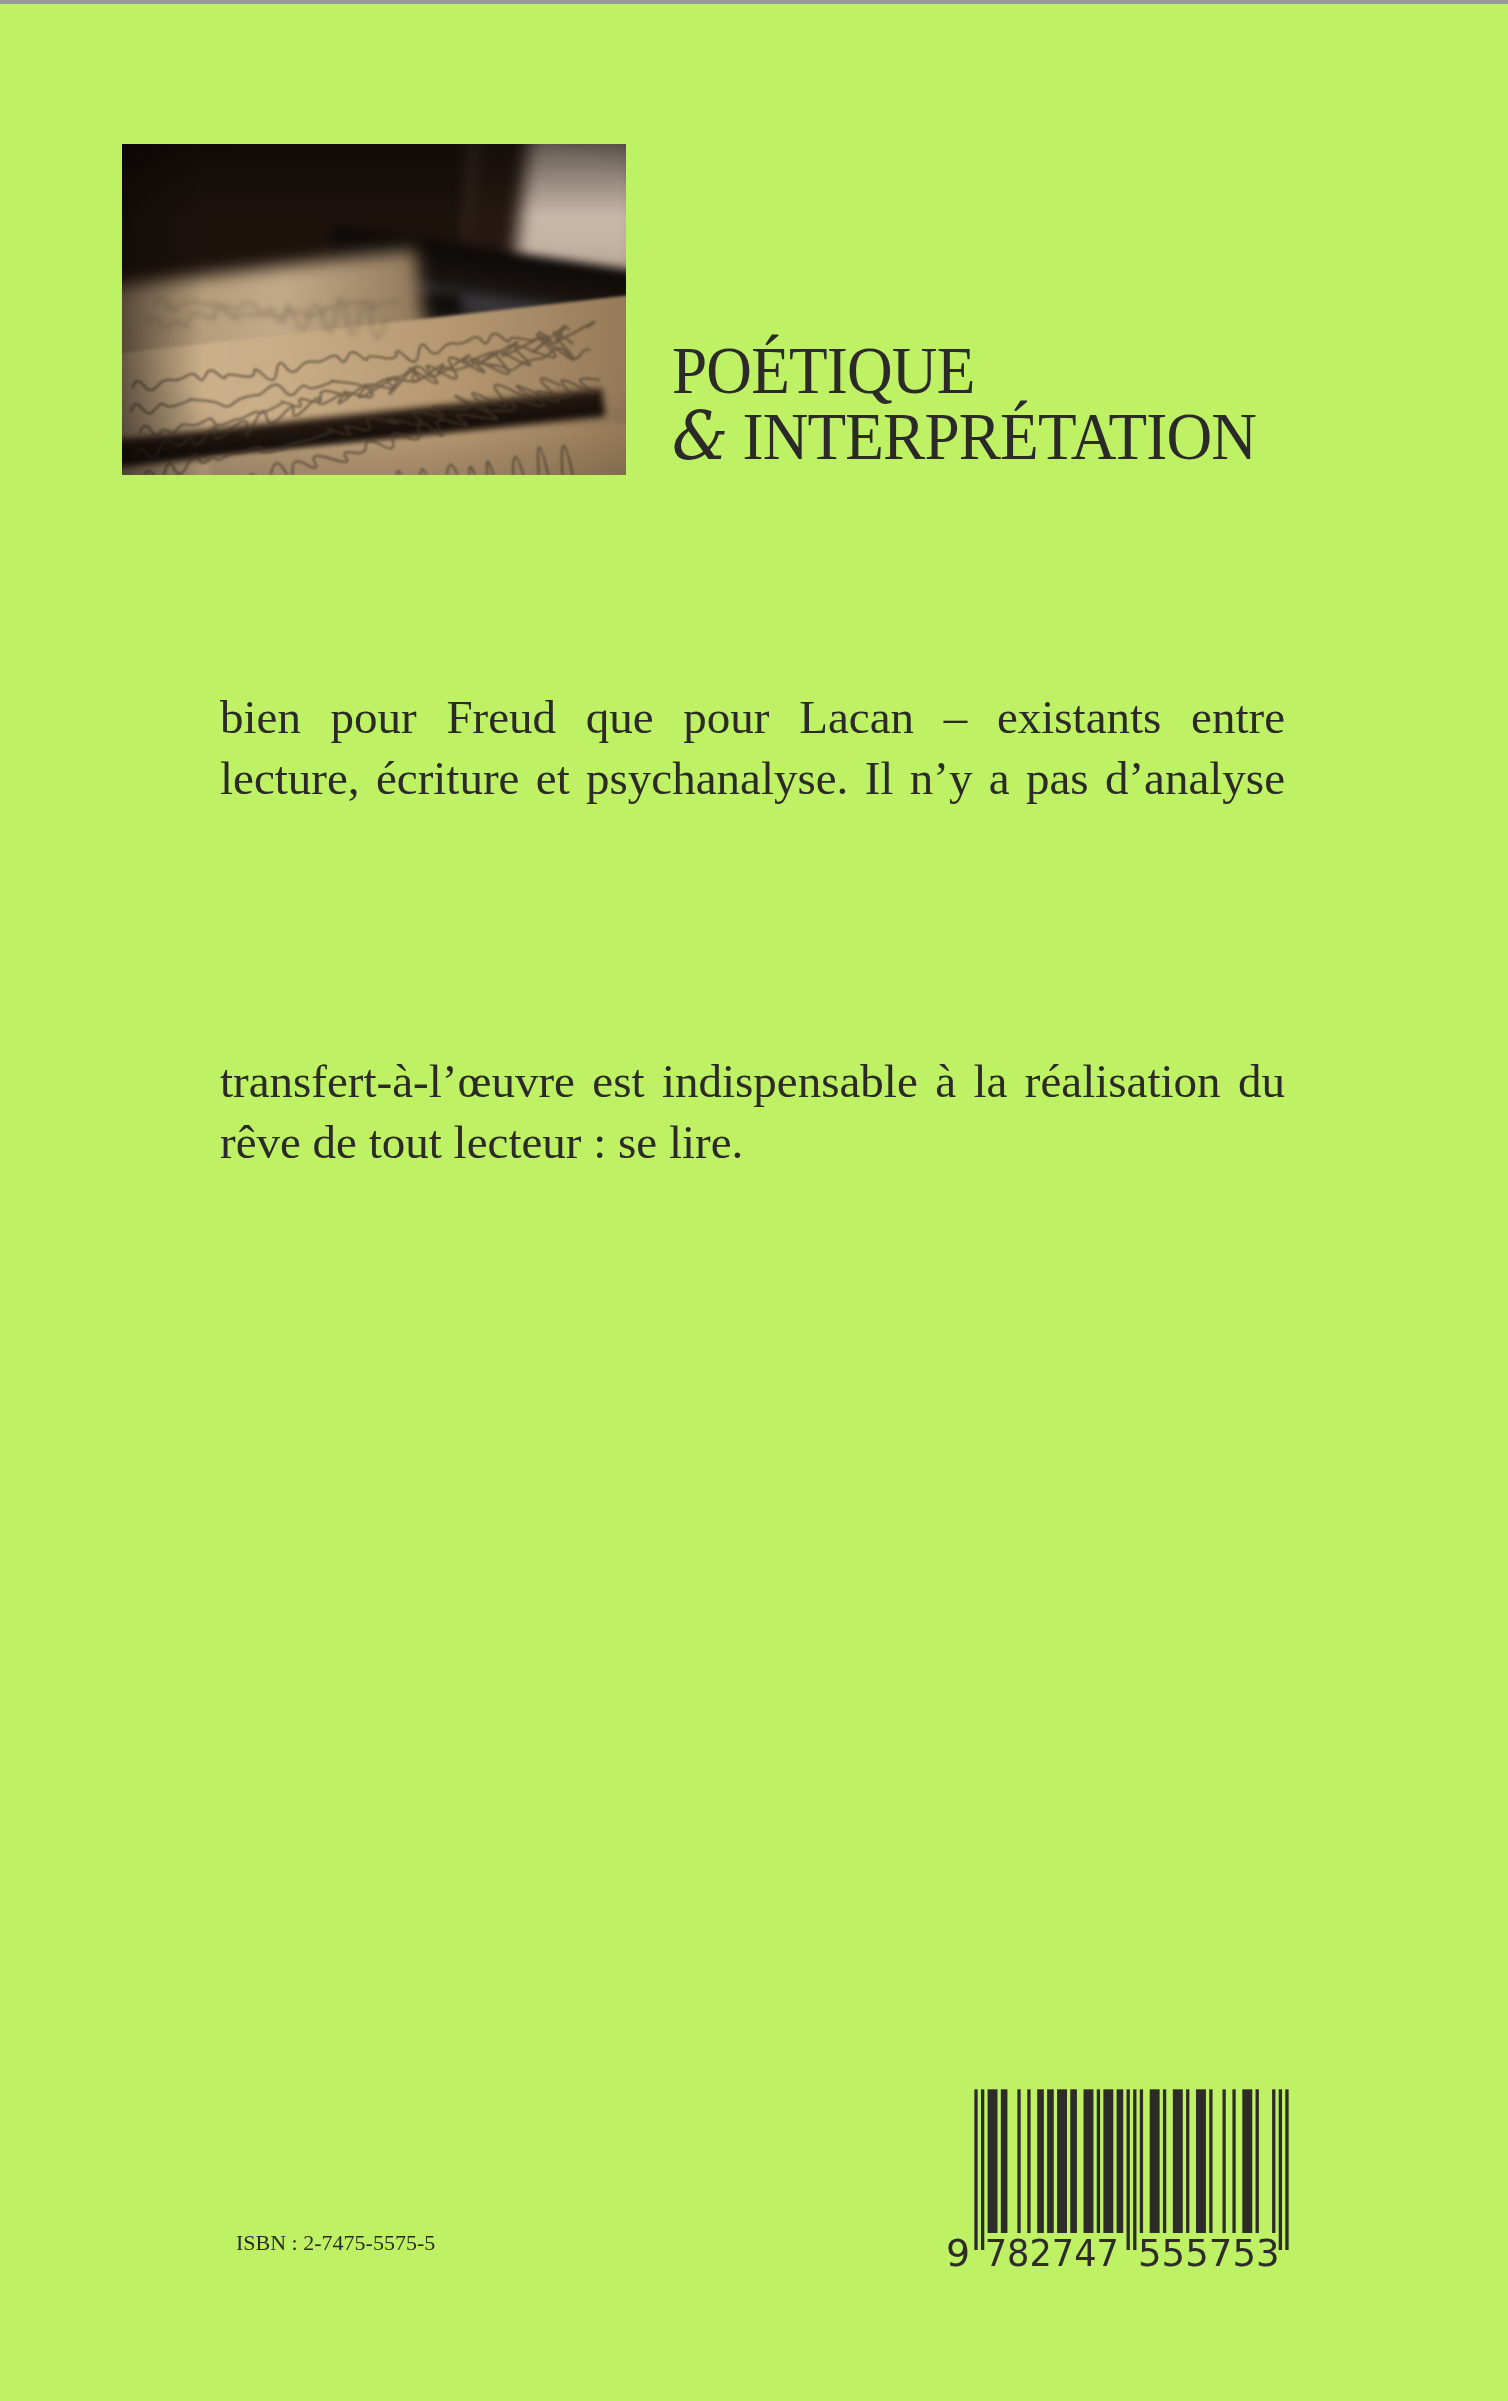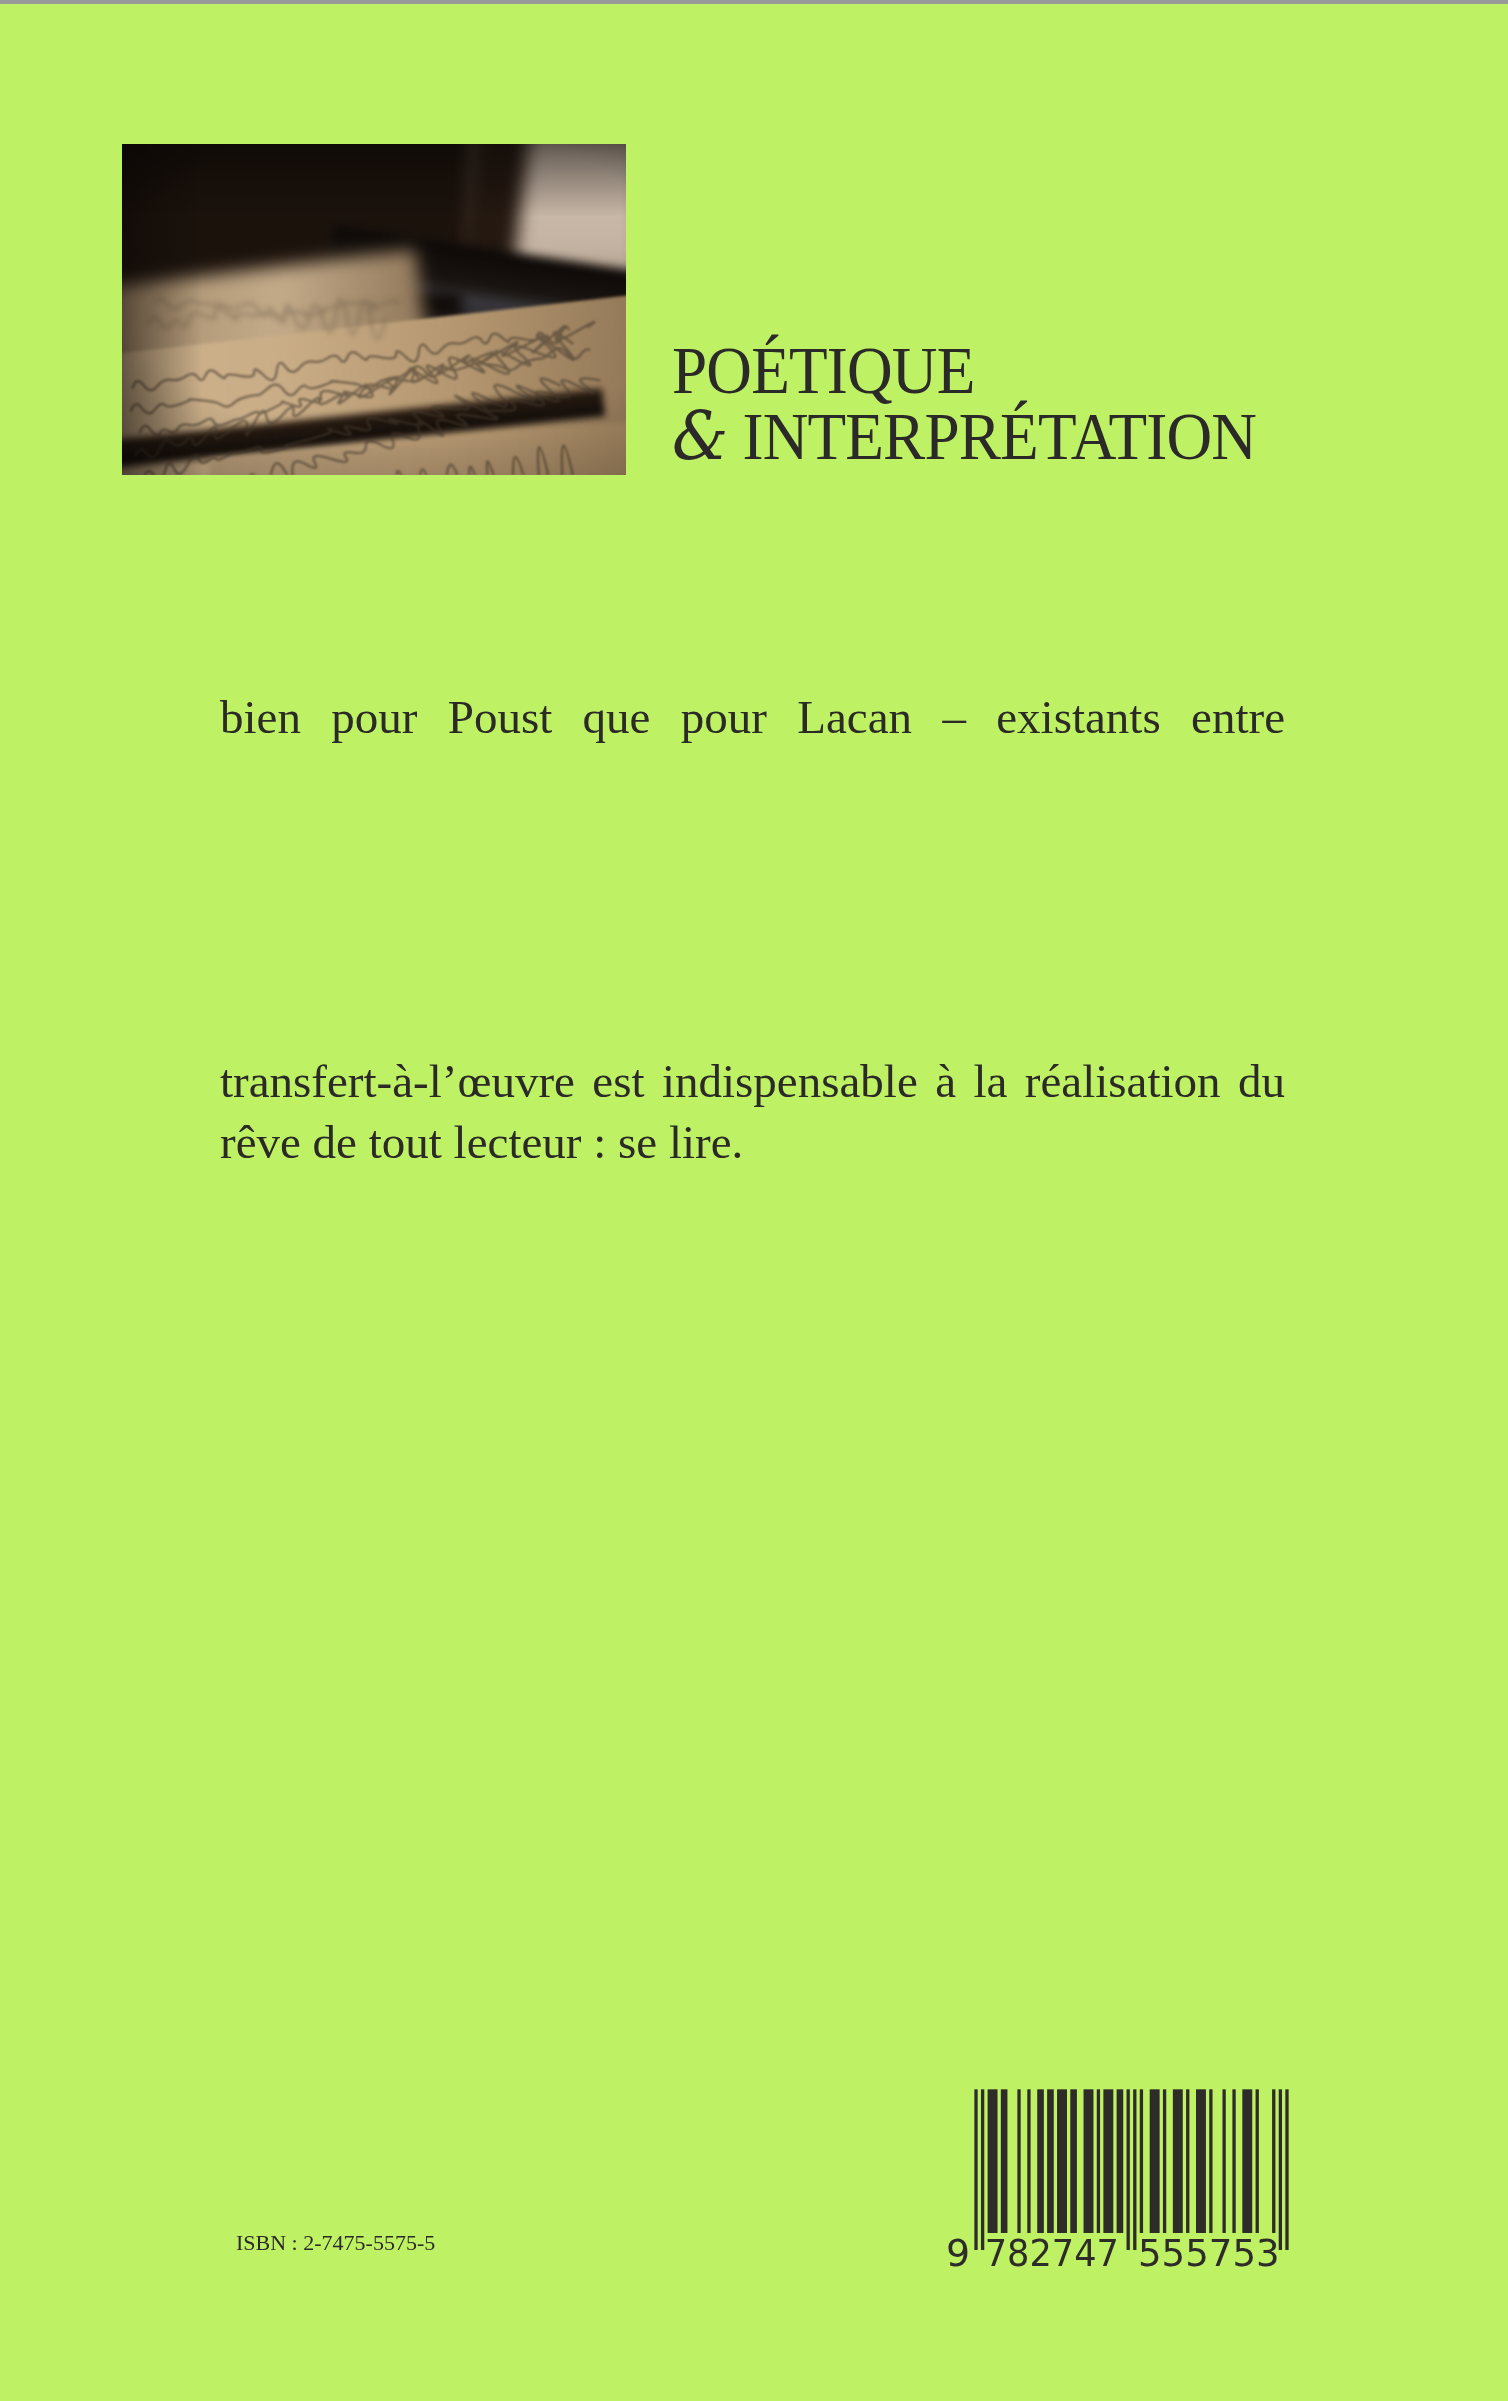--- a/index.html
+++ b/index.html
@@ -118,21 +118,22 @@
     </svg>
     <div class="ph-vignette"></div>
   </div>
 
   <div class="title">
     <div>POÉTIQUE</div>
     <div><span class="amp">&amp;</span> <span>INTERPRÉTATION</span></div>
   </div>
 
   <div class="blurb blurb-1">
-    <div class="jline">bien pour Poust que pour Lacan – existants entre</div>
+    <div class="jline">bien pour Freud que pour Lacan – existants entre</div>
+    <div class="jline">lecture, écriture et psychanalyse. Il n’y a pas d’analyse</div>
   </div>
 
   <div class="blurb blurb-2">
     <div class="jline">transfert-à-l’œuvre est indispensable à la réalisation du</div>
     <div class="jline last">rêve de tout lecteur : se lire.</div>
   </div>
 
   <div class="isbn">ISBN : 2-7475-5575-5</div>
 
   <svg class="barcode" viewBox="0 0 365 194">

